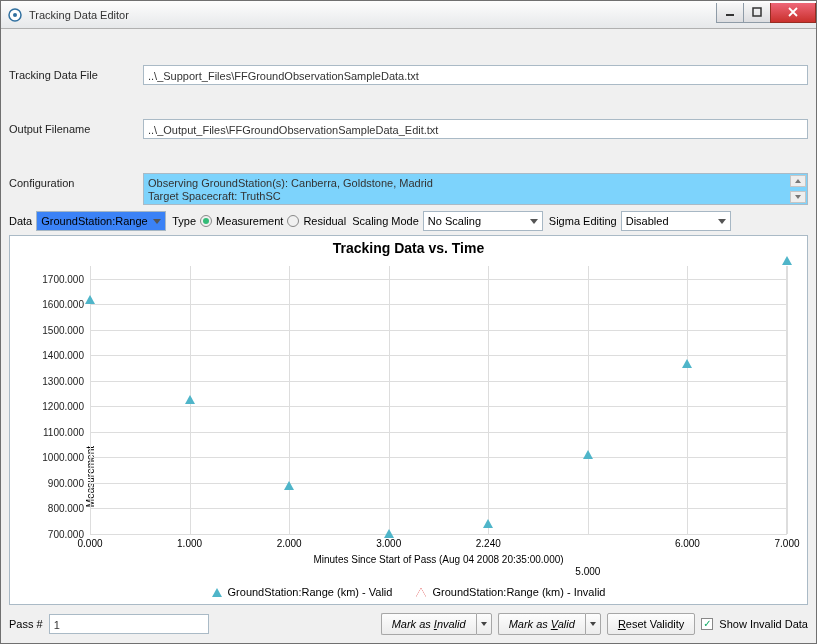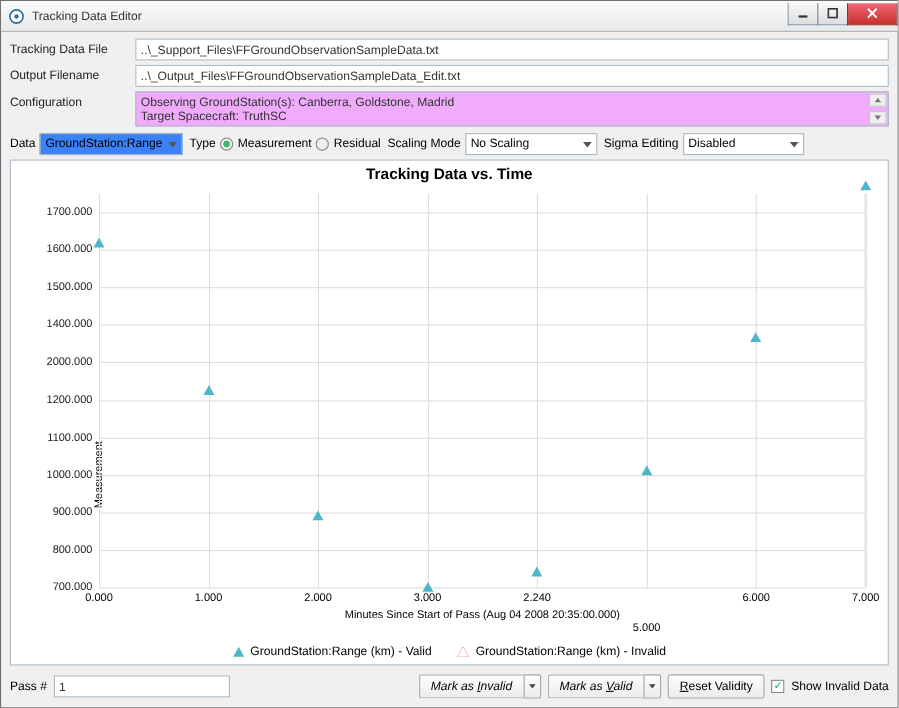--- a/index.html
+++ b/index.html
@@ -9,24 +9,24 @@
   .titlebar { height:28px; background:linear-gradient(#fdfdfd,#e6e8ea); display:flex; align-items:center; padding:0 0 0 6px; border-bottom:1px solid #b0b0b0; }
   .titlebar .icon { width:16px; height:16px; margin-right:6px; display:flex; align-items:center; justify-content:center; }
   .titlebar .title { flex:1; color:#333; }
   .winbtns { display:flex; height:20px; margin-top:-4px; }
   .winbtn { width:28px; height:20px; border:1px solid #8e9ba7; border-top:none; margin-left:-1px; display:flex; align-items:center; justify-content:center; background:linear-gradient(#f8f8f8,#dcdde0); }
   .winbtn.close { width:46px; background:linear-gradient(#e67, #c9302c); border-color:#962d22;}
   .winbtn svg { display:block; }
 
   .client { flex:1; padding:6px 8px 8px 8px; display:flex; flex-direction:column; gap:4px; }
 
-  .row { display:flex; align-items:center; gap:4px; }
+  .row { display:flex; align-items:center; gap:24px;margin-top:30px; }
   .lbl { width:110px; color:#222; }
   .textbox { flex:1; background:#fff; border:1px solid #aabac6; height:20px; padding:2px 4px; line-height:16px; color:#333; }
-  .textarea { flex:1; background:#f0abfc; border:1px solid #aabac6; padding:3px 24px 3px 4px; color:#333; position:relative; height:32px; line-height:13px; }
+  .textarea { flex:1; background:#7dd3fc; border:1px solid #aabac6; padding:3px 24px 3px 4px; color:#333; position:relative; height:32px; line-height:13px; }
   .scroller { position:absolute; right:1px; top:1px; bottom:1px; width:16px; display:flex; flex-direction:column; justify-content:space-between; }
   .arrowbtn { background:#eee; border:1px solid #c5c5c5; height:12px; display:flex; align-items:center; justify-content:center; }
 
   .toolbar { display:flex; align-items:center; gap:6px; padding-top:2px; }
   .toolbar .grp { display:flex; align-items:center; gap:4px; }
   .select { background:#fff; border:1px solid #a7b7c4; height:20px; display:flex; align-items:center; padding:0 16px 0 4px; position:relative; min-width:60px; }
   .select.hl { background:#3b82f6; }
   .select::after { content:""; position:absolute; right:4px; top:7px; width:0; height:0; border-left:4px solid transparent; border-right:4px solid transparent; border-top:5px solid #555; }
   .radio { width:12px; height:12px; border:1px solid #888; border-radius:50%; display:inline-block; position:relative; }
   .radio.checked::after { content:""; position:absolute; inset:2px; background:#3b7; border-radius:50%; }
@@ -179,21 +179,21 @@
           <div class="ytick" style="top: 90.4762%;">800.000</div>
           <div class="gridh" style="top: 80.9524%;"></div>
           <div class="ytick" style="top: 80.9524%;">900.000</div>
           <div class="gridh" style="top: 71.4286%;"></div>
           <div class="ytick" style="top: 71.4286%;">1000.000</div>
           <div class="gridh" style="top: 61.9048%;"></div>
           <div class="ytick" style="top: 61.9048%;">1100.000</div>
           <div class="gridh" style="top: 52.381%;"></div>
           <div class="ytick" style="top: 52.381%;">1200.000</div>
           <div class="gridh" style="top: 42.8571%;"></div>
-          <div class="ytick" style="top: 42.8571%;">2000.000</div>
+          <div class="ytick" style="top: 42.8571%;">1300.000</div>
           <div class="gridh" style="top: 33.3333%;"></div>
           <div class="ytick" style="top: 33.3333%;">1400.000</div>
           <div class="gridh" style="top: 23.8095%;"></div>
           <div class="ytick" style="top: 23.8095%;">1500.000</div>
           <div class="gridh" style="top: 14.2857%;"></div>
           <div class="ytick" style="top: 14.2857%;">1600.000</div>
           <div class="gridh" style="top: 4.7619%;"></div>
           <div class="ytick" style="top: 4.7619%;">1700.000</div>
           <div class="pt" style="left: 0%; top: 12.5714%;">
             <div class="tri"></div>

